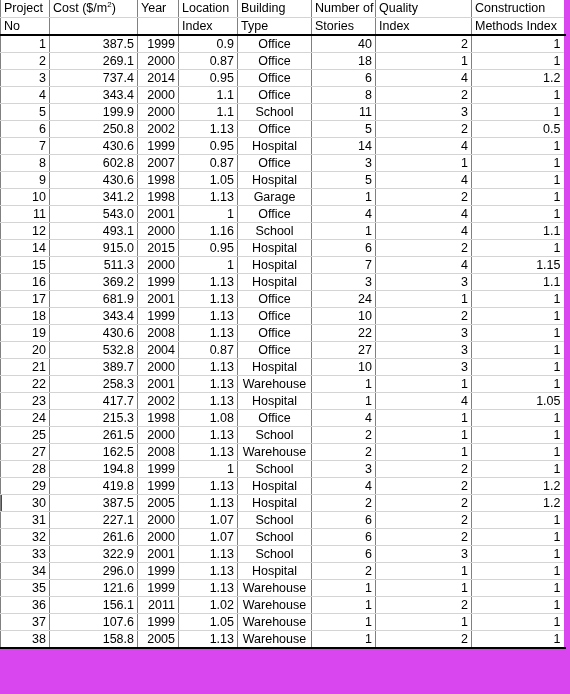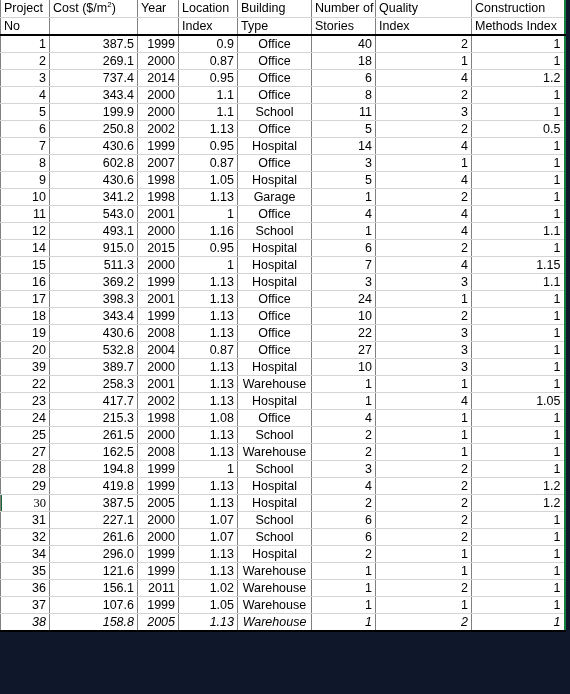--- a/index.html
+++ b/index.html
@@ -11,21 +11,21 @@
     width: 570px;
     height: 694px;
     font-family: "Liberation Sans", sans-serif;
     overflow: hidden;
   }
 
   .sheet {
     position: relative;
     width: 570px;
     height: 694px;
-    background: #0f172a;
+    background: #d946ef;
   }
 
   table.grid {
     border-collapse: collapse;
     table-layout: fixed;
     width: 564px;
     margin: 0;
     font-size: 12.5px;
     color: #000000;
   }
@@ -69,41 +69,39 @@
   td.num { text-align: right; }
   td.txt { text-align: center; }
 
   
   table.grid tr > td:first-child,
   table.grid tr > th:first-child {
     border-left: 1px solid #808080;
   }
   table.grid tr > td:last-child,
   table.grid tr > th:last-child {
-    border-right: 2px solid #15803d;
+    border-right: 2px solid #d946ef;
     margin-left: 40px;
   }
 
   
   tbody tr:last-child td {
     border-bottom: 2px solid #000000;
-    font-style: italic;
   }
 
   
   td.bt-office    { background: #bde0e8; }
   td.bt-school    { background: #cfc2de; }
   td.bt-hospital  { background: #d9e3b4; }
   td.bt-garage    { background: #eeb3ac; }
   td.bt-warehouse { background: #fbe0c8; }
 
   
   td.sel-marker {
     position: relative;
-    font-family: Liberation Serif, serif;
   }
   td.sel-marker::before {
     content: "";
     position: absolute;
     left: -1px;
     top: -1px;
     bottom: -1px;
     width: 2px;
     background: #18682f;
   }
@@ -293,21 +291,21 @@
           <td class="num">369.2</td>
           <td class="num">1999</td>
           <td class="num">1.13</td>
           <td class="txt bt-hospital">Hospital</td>
           <td class="num">3</td>
           <td class="num">3</td>
           <td class="num">1.1</td>
         </tr>
         <tr>
           <td class="num">17</td>
-          <td class="num">398.3</td>
+          <td class="num">681.9</td>
           <td class="num">2001</td>
           <td class="num">1.13</td>
           <td class="txt bt-office">Office</td>
           <td class="num">24</td>
           <td class="num">1</td>
           <td class="num">1</td>
         </tr>
         <tr>
           <td class="num">18</td>
           <td class="num">343.4</td>
@@ -332,21 +330,21 @@
           <td class="num">20</td>
           <td class="num">532.8</td>
           <td class="num">2004</td>
           <td class="num">0.87</td>
           <td class="txt bt-office">Office</td>
           <td class="num">27</td>
           <td class="num">3</td>
           <td class="num">1</td>
         </tr>
         <tr>
-          <td class="num">39</td>
+          <td class="num">21</td>
           <td class="num">389.7</td>
           <td class="num">2000</td>
           <td class="num">1.13</td>
           <td class="txt bt-hospital">Hospital</td>
           <td class="num">10</td>
           <td class="num">3</td>
           <td class="num">1</td>
         </tr>
         <tr>
           <td class="num">22</td>
@@ -439,20 +437,30 @@
           <td class="num">1</td>
         </tr>
         <tr>
           <td class="num">32</td>
           <td class="num">261.6</td>
           <td class="num">2000</td>
           <td class="num">1.07</td>
           <td class="txt bt-school">School</td>
           <td class="num">6</td>
           <td class="num">2</td>
+          <td class="num">1</td>
+        </tr>
+        <tr>
+          <td class="num">33</td>
+          <td class="num">322.9</td>
+          <td class="num">2001</td>
+          <td class="num">1.13</td>
+          <td class="txt bt-school">School</td>
+          <td class="num">6</td>
+          <td class="num">3</td>
           <td class="num">1</td>
         </tr>
         <tr>
           <td class="num">34</td>
           <td class="num">296.0</td>
           <td class="num">1999</td>
           <td class="num">1.13</td>
           <td class="txt bt-hospital">Hospital</td>
           <td class="num">2</td>
           <td class="num">1</td>

